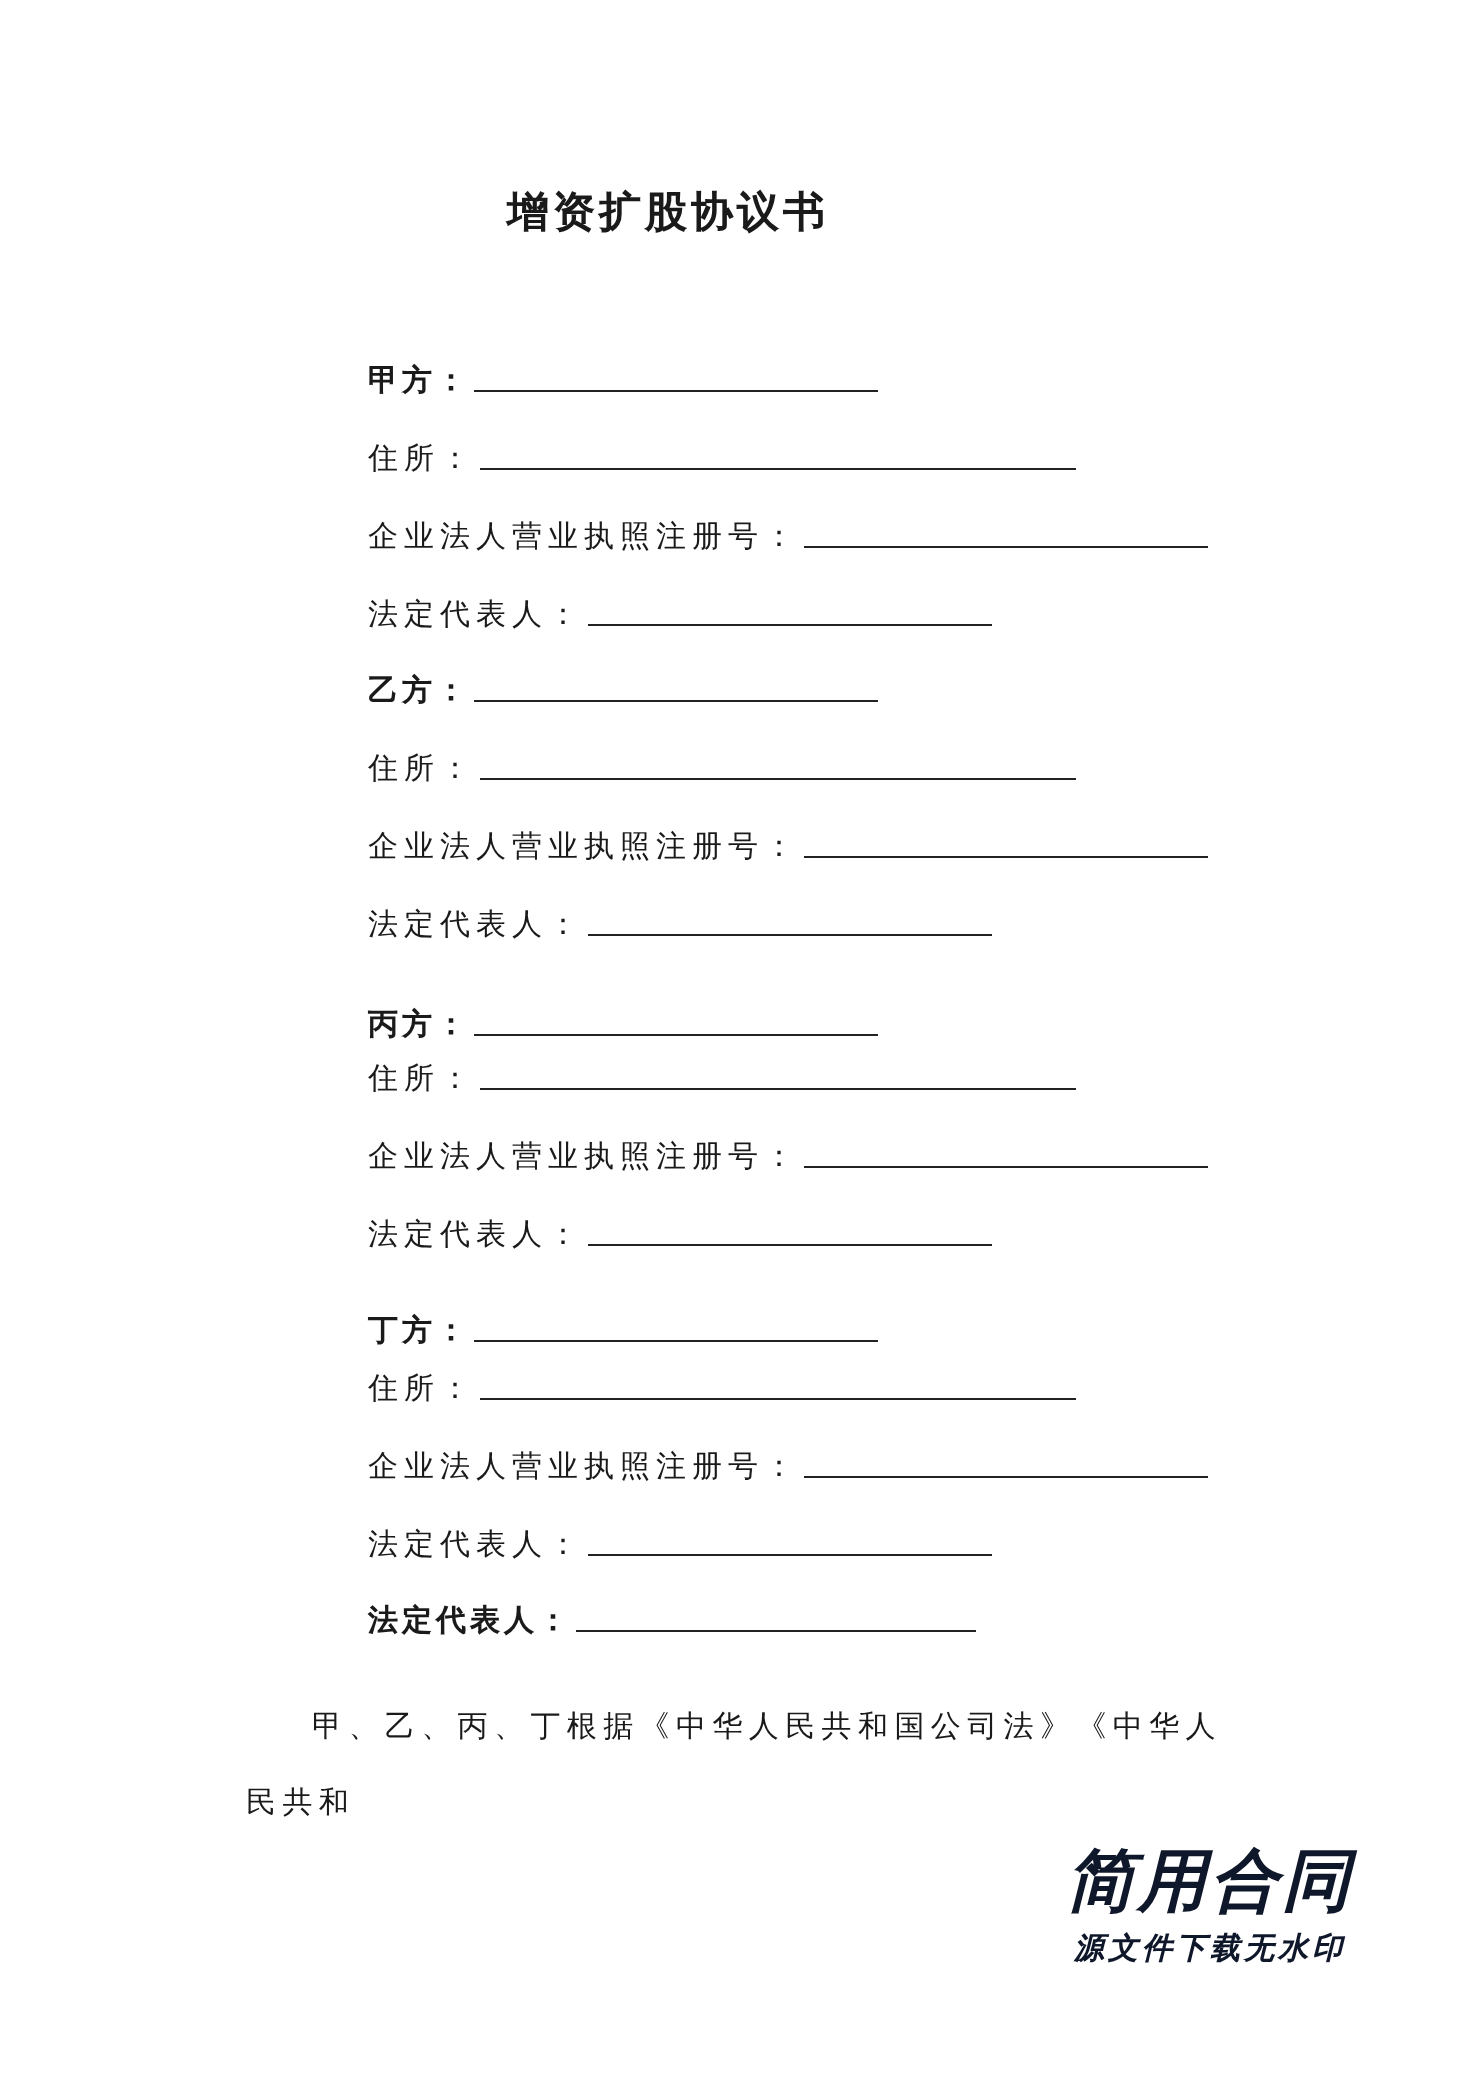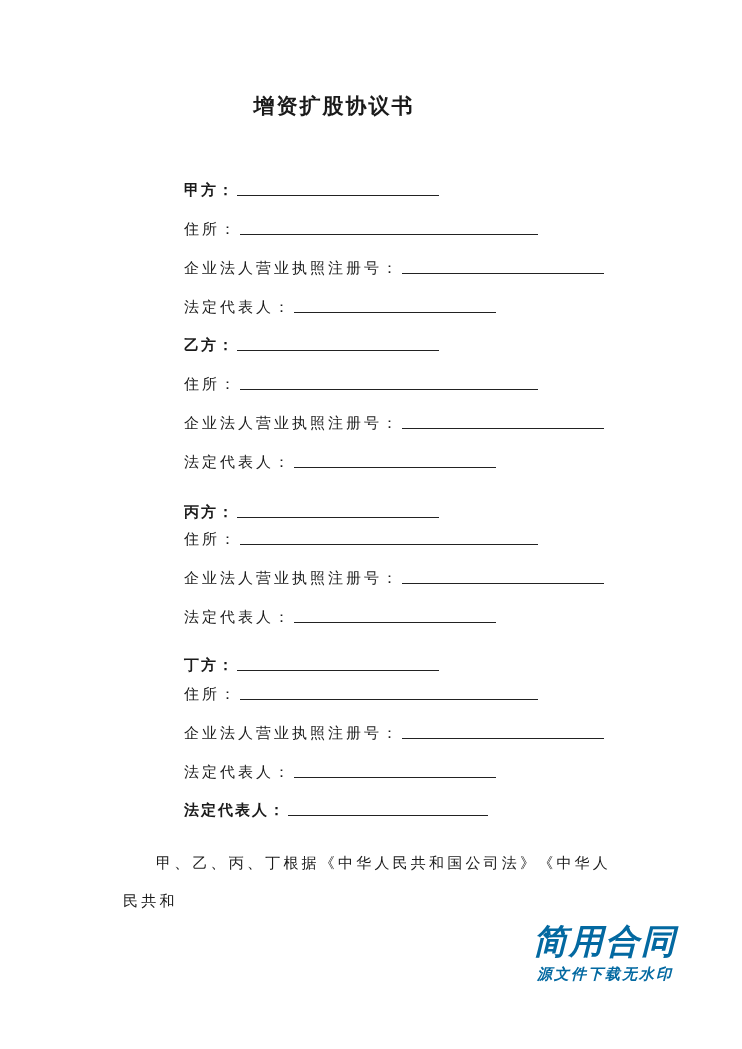--- a/index.html
+++ b/index.html
@@ -9,21 +9,21 @@
       font-size: 21px; font-weight: bold; letter-spacing: 2px; }
     .row { position: absolute; left: 139px; height: 24px; display: flex; align-items: flex-end;
       font-size: 15px; letter-spacing: 3px; white-space: nowrap; }
     .row .label { line-height: 20px; margin-left: 45px; }
     .row.bold .label { font-weight: bold; font-family: "DejaVu Sans", sans-serif; letter-spacing: 2px; }
     .line { display: inline-block; border-bottom: 1px solid #222; height: 1px; margin-bottom: 4px; margin-left: 2px; }
     .para { position: absolute; left: 107px; width: 530px; font-size: 15px; letter-spacing: 3.2px; line-height: 38px; }
     .para p { margin: 16px; }
     .indent { text-indent: 33px; }
     .watermark { position: absolute; left: 510px; top: 920px; width: 190px; text-align: center;
-      color: #0369a1; font-family: "DejaVu Sans", sans-serif; font-style: italic; font-weight: bold; }
+      color: #0f172a; font-family: "DejaVu Sans", sans-serif; font-style: italic; font-weight: bold; }
     .wm-main { font-size: 34px; letter-spacing: 2px; line-height: 42px; }
     .wm-sub { font-size: 15px; letter-spacing: 2px; line-height: 24px; text-align: center; }
   </style>
 </head>
 <body>
 
 <div class="title">增资扩股协议书</div>
 
 <div class="row bold" style="top:176px">
   <span class="label">甲方：</span>

